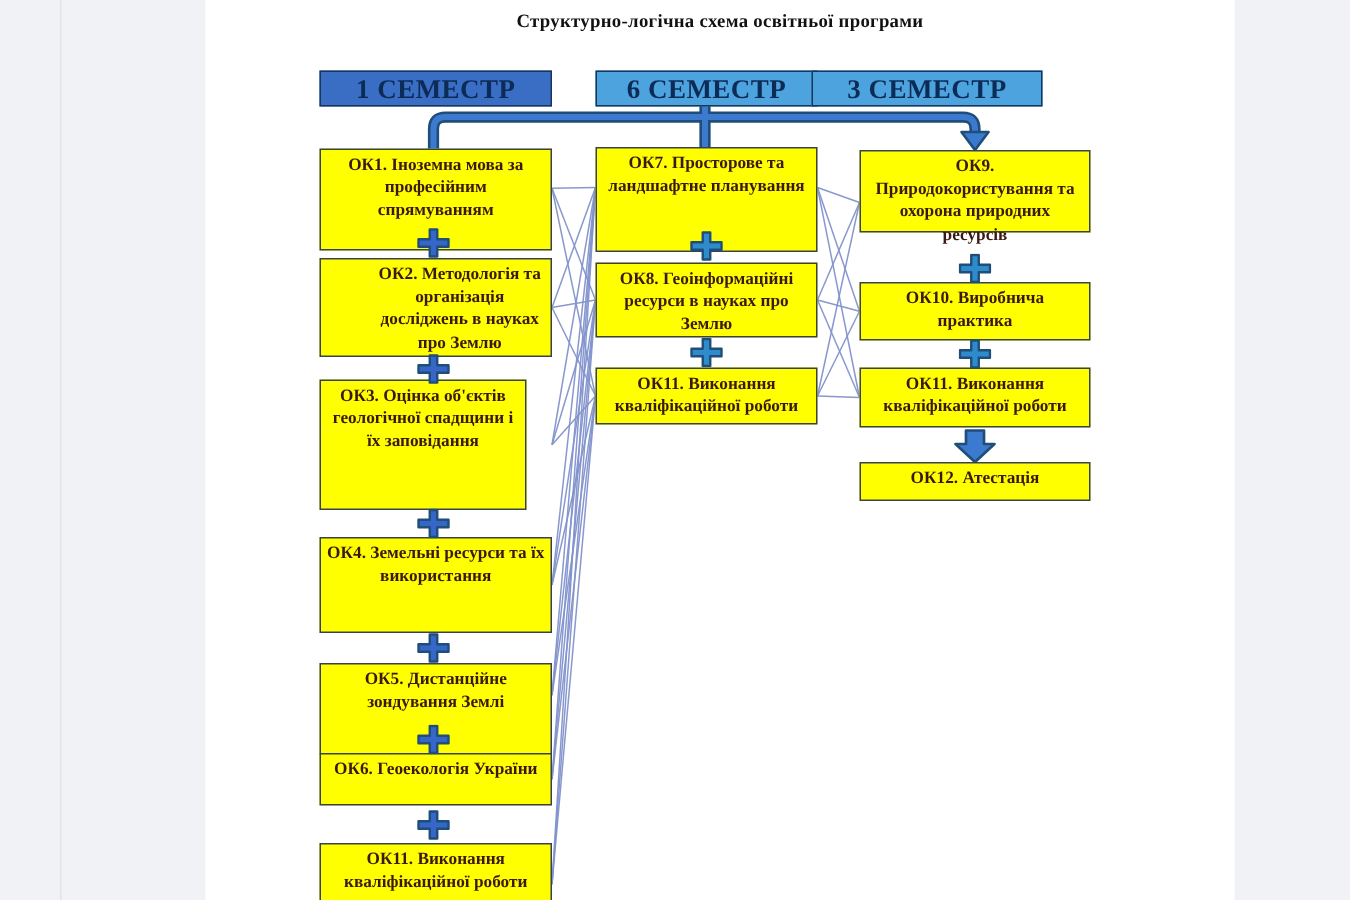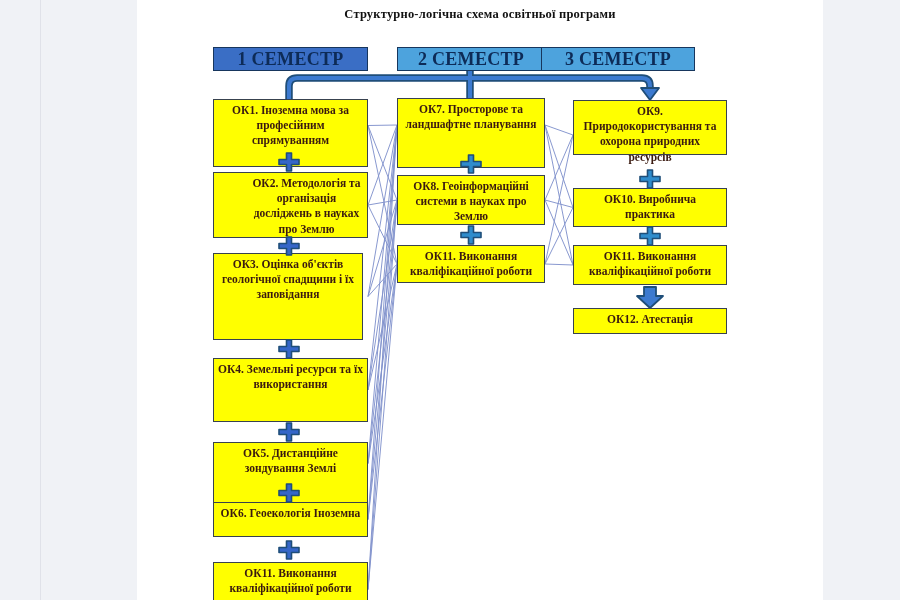--- a/index.html
+++ b/index.html
@@ -85,33 +85,33 @@
     <path class="br-inner" d="M289,100 L289,86 Q289,78 297,78 L642,78 Q650,78 650,86 L650,89"></path>
     <path class="br-inner" d="M470,71 L470,99"></path>
     <polygon class="arrowhead" points="641,88 659,88 650,100"></polygon>
   </g>
   <g>
     <polygon class="arrowhead" points="644,287 656,287 656,296 663,296 650,308 637,296 644,296"></polygon>
   </g>
 </svg>
 
 <div class="sem dark" style="left:213px;top:47px;width:155px;">1 СЕМЕСТР</div>
-<div class="sem light" style="left:397px;top:47px;width:148px;">2 СЕМЕСТР</div>
+<div class="sem light" style="left:397px;top:47px;width:148px;">6 СЕМЕСТР</div>
 <div class="sem light" style="left:541px;top:47px;width:154px;">3 СЕМЕСТР</div>
 
 <div class="box" id="c1b1" style="left:213px;top:99px;width:155px;height:68px;">ОК1. Іноземна мова за професійним спрямуванням</div>
 <div class="box" id="c1b2" style="left:213px;top:172px;width:155px;height:66px;padding-left:36px;">ОК2. Методологія та організація досліджень в науках про Землю</div>
-<div class="box" id="c1b3" style="left:213px;top:253px;width:150px;height:87px;">ОК3. Оцінка об'єктів геологічної спадщини і їх заповідання</div>
+<div class="box" id="c1b3" style="left:213px;top:253px;width:138px;height:87px;">ОК3. Оцінка об'єктів геологічної спадщини і їх заповідання</div>
 <div class="box" id="c1b4" style="left:213px;top:358px;width:155px;height:64px;">ОК4. Земельні ресурси та їх використання</div>
 <div class="box" id="c1b5" style="left:213px;top:442px;width:155px;height:61px;">ОК5. Дистанційне зондування Землі</div>
-<div class="box" id="c1b6" style="left:213px;top:502px;width:155px;height:35px;">ОК6. Геоекологія Іноземна</div>
+<div class="box" id="c1b6" style="left:213px;top:502px;width:155px;height:35px;">ОК6. Геоекологія України</div>
 <div class="box" id="c1b7" style="left:213px;top:562px;width:155px;height:55px;">ОК11. Виконання кваліфікаційної роботи</div>
 
 <div class="box" id="c2b1" style="left:397px;top:98px;width:148px;height:70px;">ОК7. Просторове та ландшафтне планування</div>
-<div class="box" id="c2b2" style="left:397px;top:175px;width:148px;height:50px;">ОК8. Геоінформаційні системи в науках про Землю</div>
+<div class="box" id="c2b2" style="left:397px;top:175px;width:148px;height:50px;">ОК8. Геоінформаційні ресурси в науках про Землю</div>
 <div class="box" id="c2b3" style="left:397px;top:245px;width:148px;height:38px;">ОК11. Виконання кваліфікаційної роботи</div>
 
 <div class="box" id="c3b1" style="left:573px;top:100px;width:154px;height:55px;">ОК9. Природокористування та охорона природних ресурсів</div>
 <div class="box" id="c3b2" style="left:573px;top:188px;width:154px;height:39px;">ОК10. Виробнича практика</div>
 <div class="box" id="c3b3" style="left:573px;top:245px;width:154px;height:40px;">ОК11. Виконання кваліфікаційної роботи</div>
 <div class="box" id="c3b4" style="left:573px;top:308px;width:154px;height:26px;">ОК12. Атестація</div>
 
 <svg class="plus p1" viewBox="0 0 22 20" style="left:278px;top:152px;">
     <path d="M8.5,1 h5 v6.5 h7.5 v5 h-7.5 v6.5 h-5 v-6.5 h-7.5 v-5 h7.5 z"></path>
   </svg>

